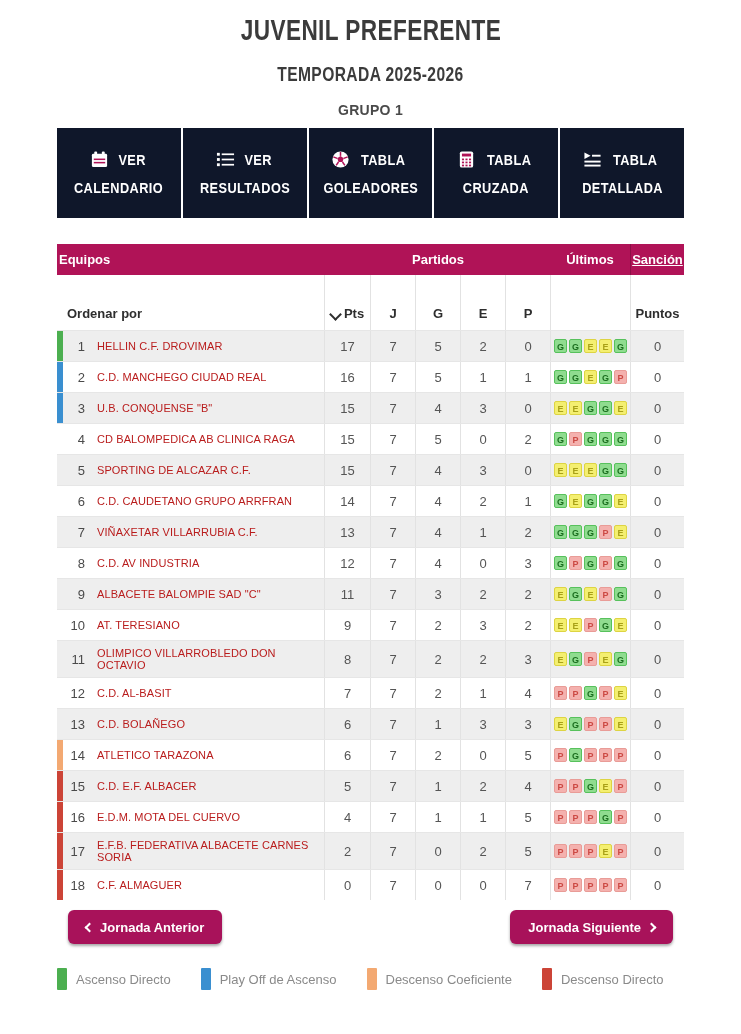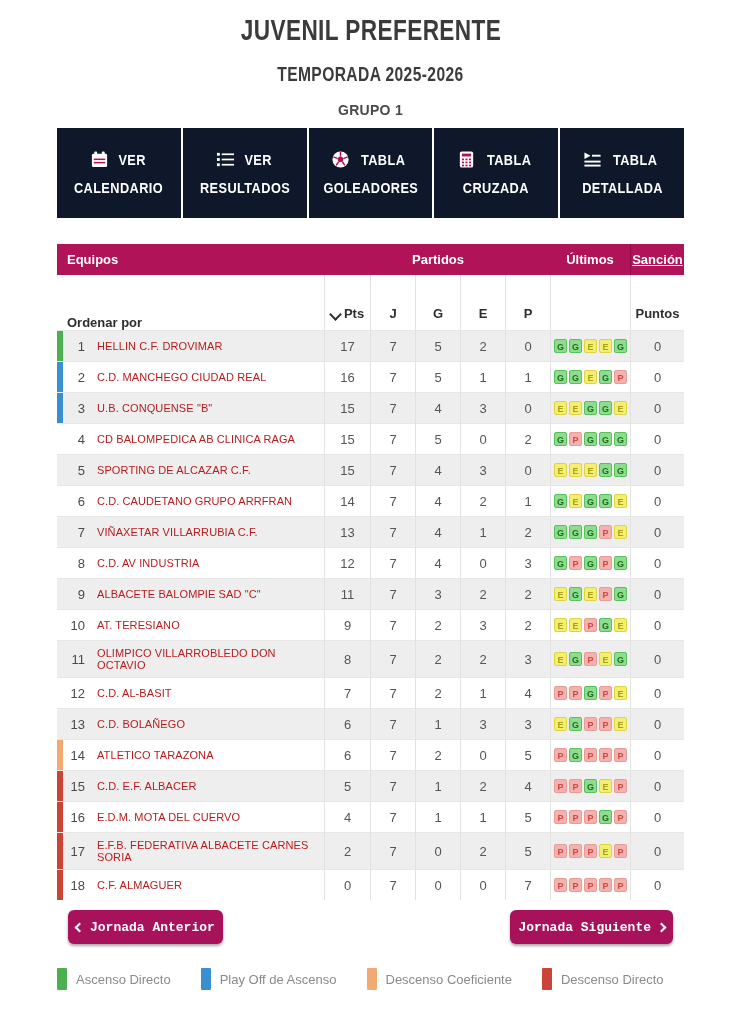--- a/index.html
+++ b/index.html
@@ -55,30 +55,30 @@
   .league-table { width: 627px; margin: 26px 57px 0; font-size: 13px; }
   .grid-row {
     display: grid;
     grid-template-columns: 32px 1fr 46px 45px 45px 45px 45px 80px 54px;
     align-items: center;
   }
   .thead-main {
     background: #b01357; color: #fff; font-weight: 700;
     height: 31px; font-size: 13px;
   }
-  .thead-main .h-equipos { grid-column: 1 / 3; padding-left: 10px; }
+  .thead-main .h-equipos { grid-column: 1 / 3; padding-left: 2px; }
   .thead-main .h-partidos { grid-column: 3 / 8; padding-left: 88px; }
   .thead-main .h-ultimos { text-align: center; }
   .thead-main .h-sancion {
     text-align: center; height: 31px; line-height: 31px;
     border-left: 1px solid #8e0f46;
     text-decoration: underline;
   }
   .thead-sub { height: 55px; background: #fff; color: #2e2e2e; font-weight: 700; }
-  .thead-sub .h-ordenar { grid-column: 1 / 3; padding-left: 10px; align-self: end; }
+  .thead-sub .h-ordenar { grid-column: 1 / 3; padding-left: 10px; align-self: end; padding-bottom: 9px; }
   .num-col { text-align: center; }
   .thead-sub .num-col, .thead-sub .h-ultimos-empty, .thead-sub .h-puntos {
     height: 55px; display: flex; align-items: flex-end; justify-content: center; padding-bottom: 9px;
   }
   .sep-l { border-left: 1px solid #e2e2e2; }
   .pts-head { flex-direction: row; gap: 4px; }
   .chev-down {
     width: 9px; height: 9px; border-right: 2px solid #2e2e2e; border-bottom: 2px solid #2e2e2e;
     transform: rotate(45deg); margin-bottom: 2px;
   }
@@ -111,23 +111,23 @@
 
   
   .foot-nav {
     width: 627px; margin: 10px 57px 0;
     display: flex; justify-content: space-between;
     padding: 0 11px;
   }
   .nav-btn {
     background: #a8125a; color: #fff; font-size: 13px; font-weight: 700;
     border: none; border-radius: 6px; height: 34px; min-width: 139px;
-    padding: 0 8px; cursor: pointer;
+    padding: 0 18px; cursor: pointer;
     box-shadow: 0 2px 3px rgba(0,0,0,.35);
-    display: inline-flex; align-items: center; justify-content: center; gap: 7px; font-family: Liberation Mono, monospace;
+    display: inline-flex; align-items: center; justify-content: center; gap: 7px;
   }
   .chev { width: 7px; height: 7px; border-right: 2px solid #fff; border-bottom: 2px solid #fff; display: inline-block; }
   .chev.left { transform: rotate(135deg); }
   .chev.right { transform: rotate(-45deg); }
 
   
   .legend {
     width: 627px; margin: 24px 57px 0;
     display: flex; align-items: center; gap: 30px;
   }

